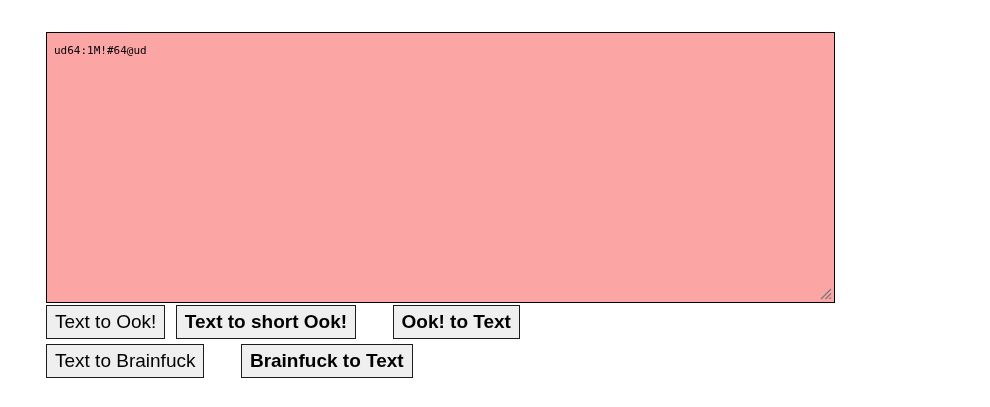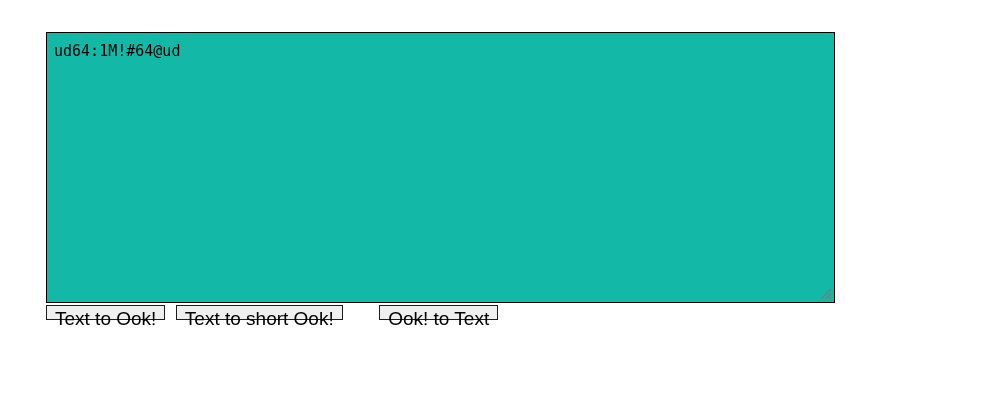--- a/index.html
+++ b/index.html
@@ -27,24 +27,24 @@
   .editor-wrap {
     position: relative;
     width: 789px;
     height: 271px;
   }
   .editor {
     width: 789px;
     height: 271px;
     box-sizing: border-box;
     border: 1px solid #000000;
-    background: #14b8a6;
+    background: #fca5a5;
     color: #000000;
     font-family: "DejaVu Sans Mono", "Liberation Mono", monospace;
-    font-size: 15px;
+    font-size: 11px;
     line-height: 18px;
     padding: 9px 5px 5px 7px;
     margin: 0;
     outline: none;
     resize: none;
     overflow: hidden;
     white-space: pre;
     display: block;
   }
   
@@ -64,34 +64,34 @@
     white-space: nowrap;
     line-height: 0;
   }
   .row-1 { margin-top: 2px; }
   .row-2 { margin-top: 5px; }
 
   .btn {
     display: inline-block;
     vertical-align: top;
     box-sizing: border-box;
-    height: 15px;
+    height: 34px;
     border: 1px solid #1c1c1c;
     background: #efefef;
     color: #000000;
     font-family: "Liberation Sans", sans-serif;
     font-size: 19px;
     line-height: 26px;
     padding: 0 8px;
     margin: 0;
     border-radius: 0;
     cursor: default;
     text-align: center;
   }
-  .btn + .btn { margin-left: 6px; }
+  .btn + .btn { margin-left: 6px; font-weight: bold; }
   .btn.spaced { margin-left: 32px; }
 </style>
 </head>
 <body>
 
 <div class="page">
 
   <div class="editor-wrap">
     <textarea class="editor" spellcheck="false" placeholder="" style="">ud64:1M!#64@ud</textarea>
     <svg class="resize-grip" viewBox="0 0 13 13" xmlns="http://www.w3.org/2000/svg">
@@ -100,14 +100,18 @@
       <line x1="12" y1="10.5" x2="10.5" y2="12" stroke="#7a7a7a" stroke-width="1.3"></line>
     </svg>
   </div>
 
   <div class="button-row row-1">
     <button class="btn">Text to Ook!</button>
     <button class="btn">Text to short Ook!</button>
     <button class="btn spaced">Ook! to Text</button>
   </div>
 
+  <div class="button-row row-2">
+    <button class="btn">Text to Brainfuck</button>
+    <button class="btn spaced">Brainfuck to Text</button>
+  </div>
 
 </div>
 
 </body></html>

